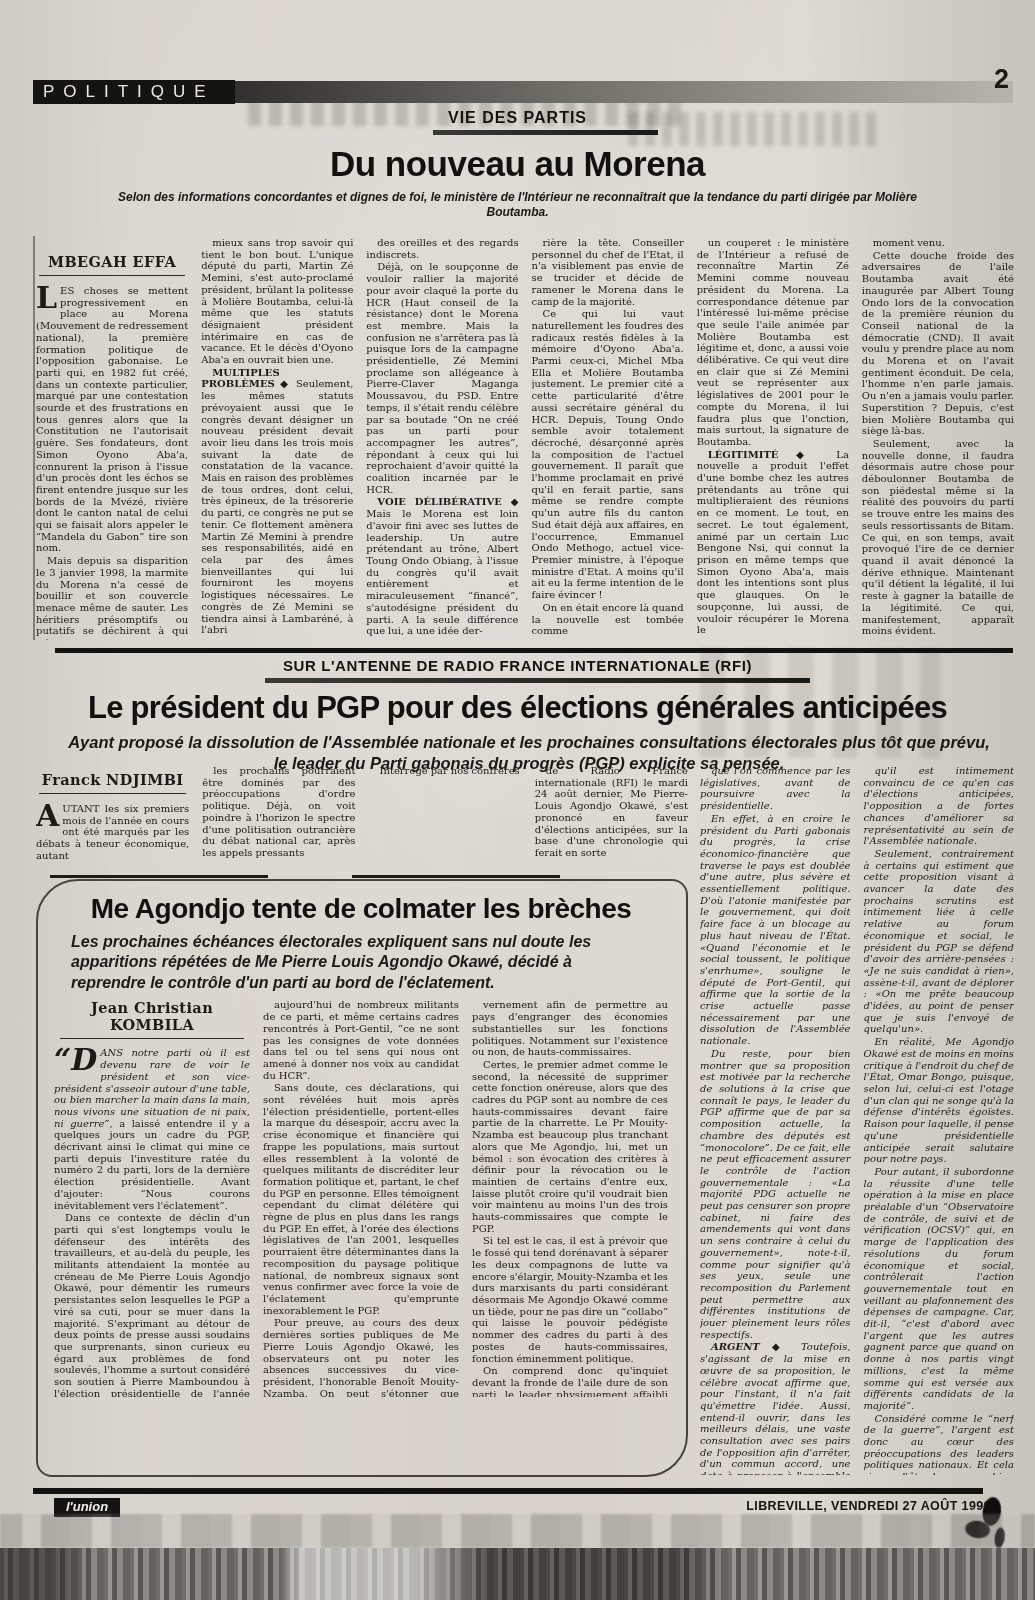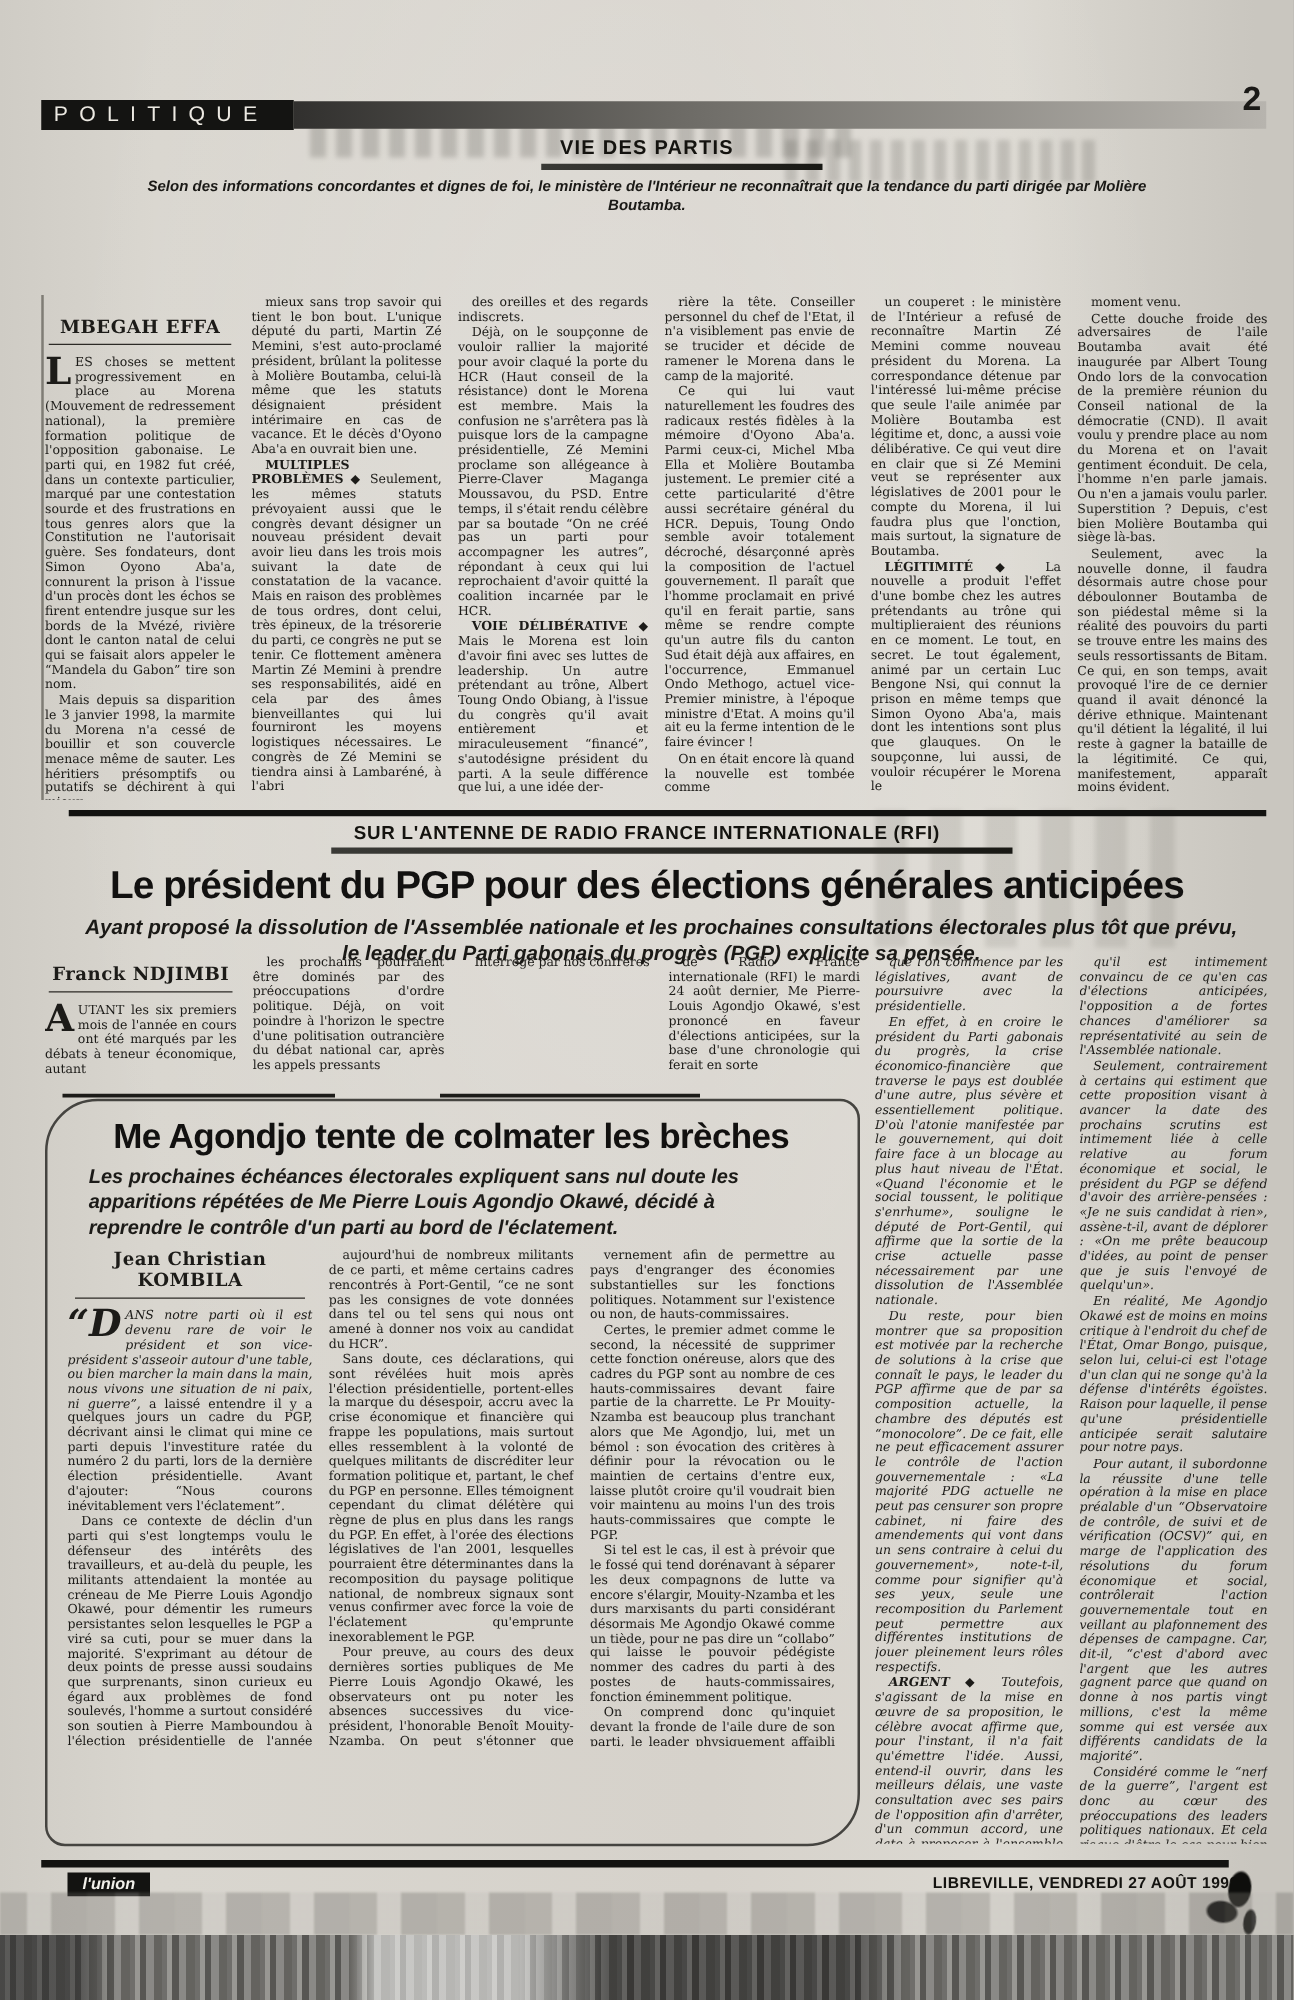--- a/index.html
+++ b/index.html
@@ -125,20 +125,21 @@
   <header class="topbar">
     <div class="politique">POLITIQUE</div>
     <div class="topbar-grad"></div>
   </header>
   <div class="pagenum">2</div>
 
   <section>
     <div class="head a1head">
       <div class="kicker">VIE DES PARTIS</div>
       <div class="kicker-rule"></div>
+      <h1>Du nouveau au Morena</h1>
       <p class="subhead">Selon des informations concordantes et dignes de foi, le ministère de l'Intérieur ne reconnaîtrait que la tendance du parti dirigée par Molière Boutamba.</p>
     </div>
     <div class="cols a1cols">
       <div class="col dropcap">
         <div class="byline">MBEGAH EFFA</div>
       <p>LES choses se mettent progressivement en place au Morena (Mouvement de redressement national), la première formation politique de l'opposition gabonaise. Le parti qui, en 1982 fut créé, dans un contexte particulier, marqué par une contestation sourde et des frustrations en tous genres alors que la Constitution ne l'autorisait guère. Ses fondateurs, dont Simon Oyono Aba'a, connurent la prison à l'issue d'un procès dont les échos se firent entendre jusque sur les bords de la Mvézé, rivière dont le canton natal de celui qui se faisait alors appeler le “Mandela du Gabon” tire son nom.</p>
           <p>Mais depuis sa disparition le 3 janvier 1998, la marmite du Morena n'a cessé de bouillir et son couvercle menace même de sauter. Les héritiers présomptifs ou putatifs se déchirent à qui mieux</p>
         </div>
       <div class="col">
           <p>mieux sans trop savoir qui tient le bon bout. L'unique député du parti, Martin Zé Memini, s'est auto-proclamé président, brûlant la politesse à Molière Boutamba, celui-là même que les statuts désignaient président intérimaire en cas de vacance. Et le décès d'Oyono Aba'a en ouvrait bien une.</p>

